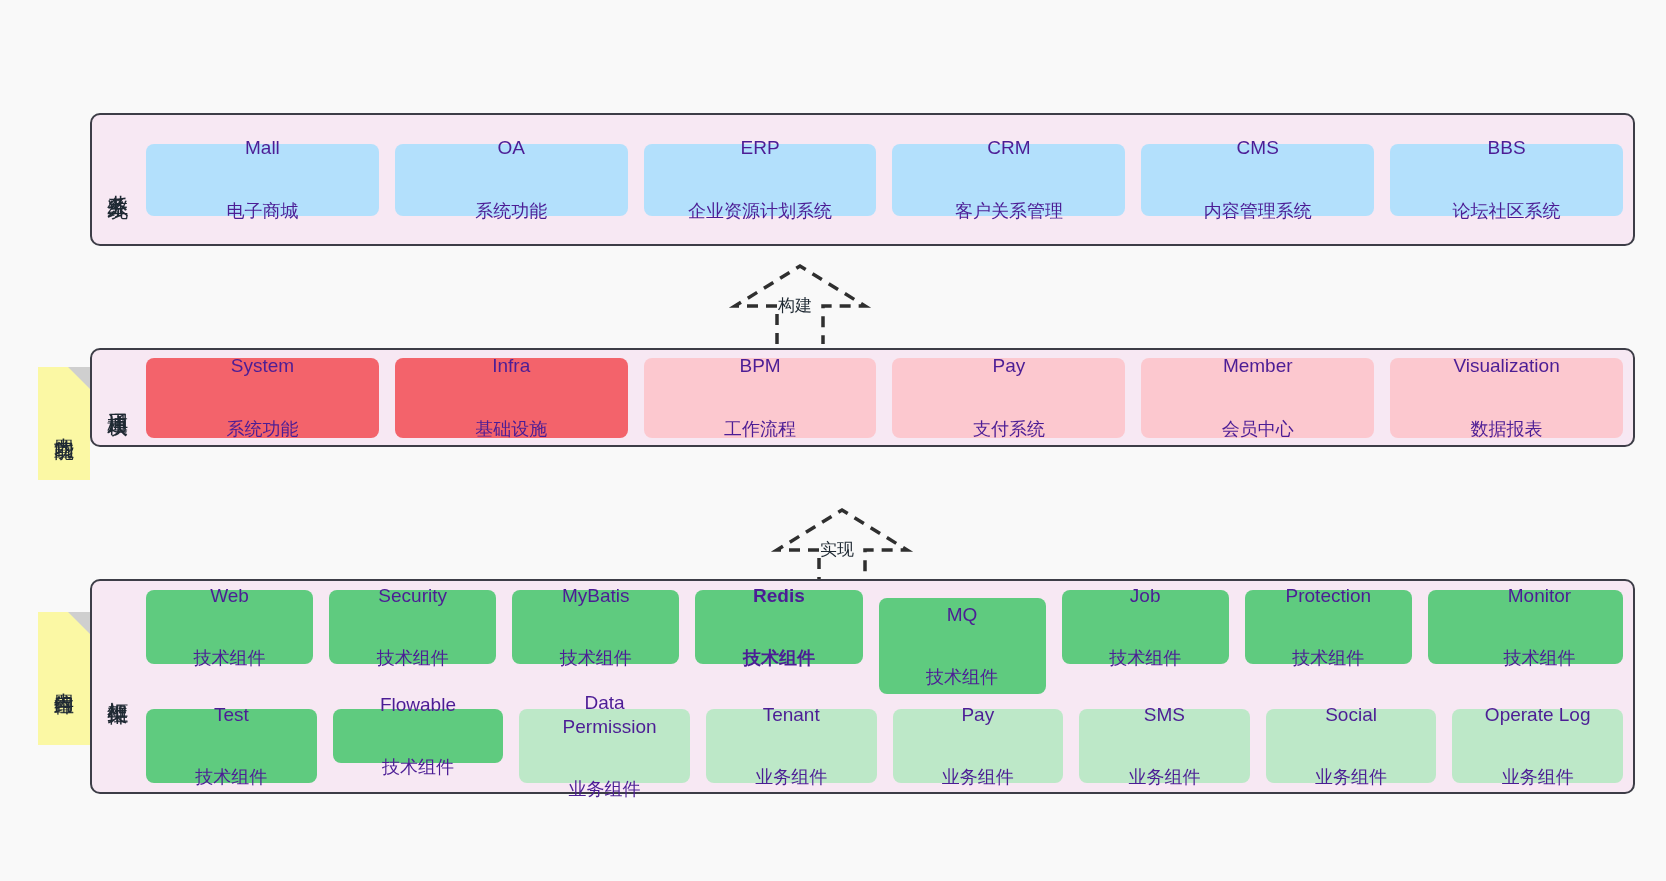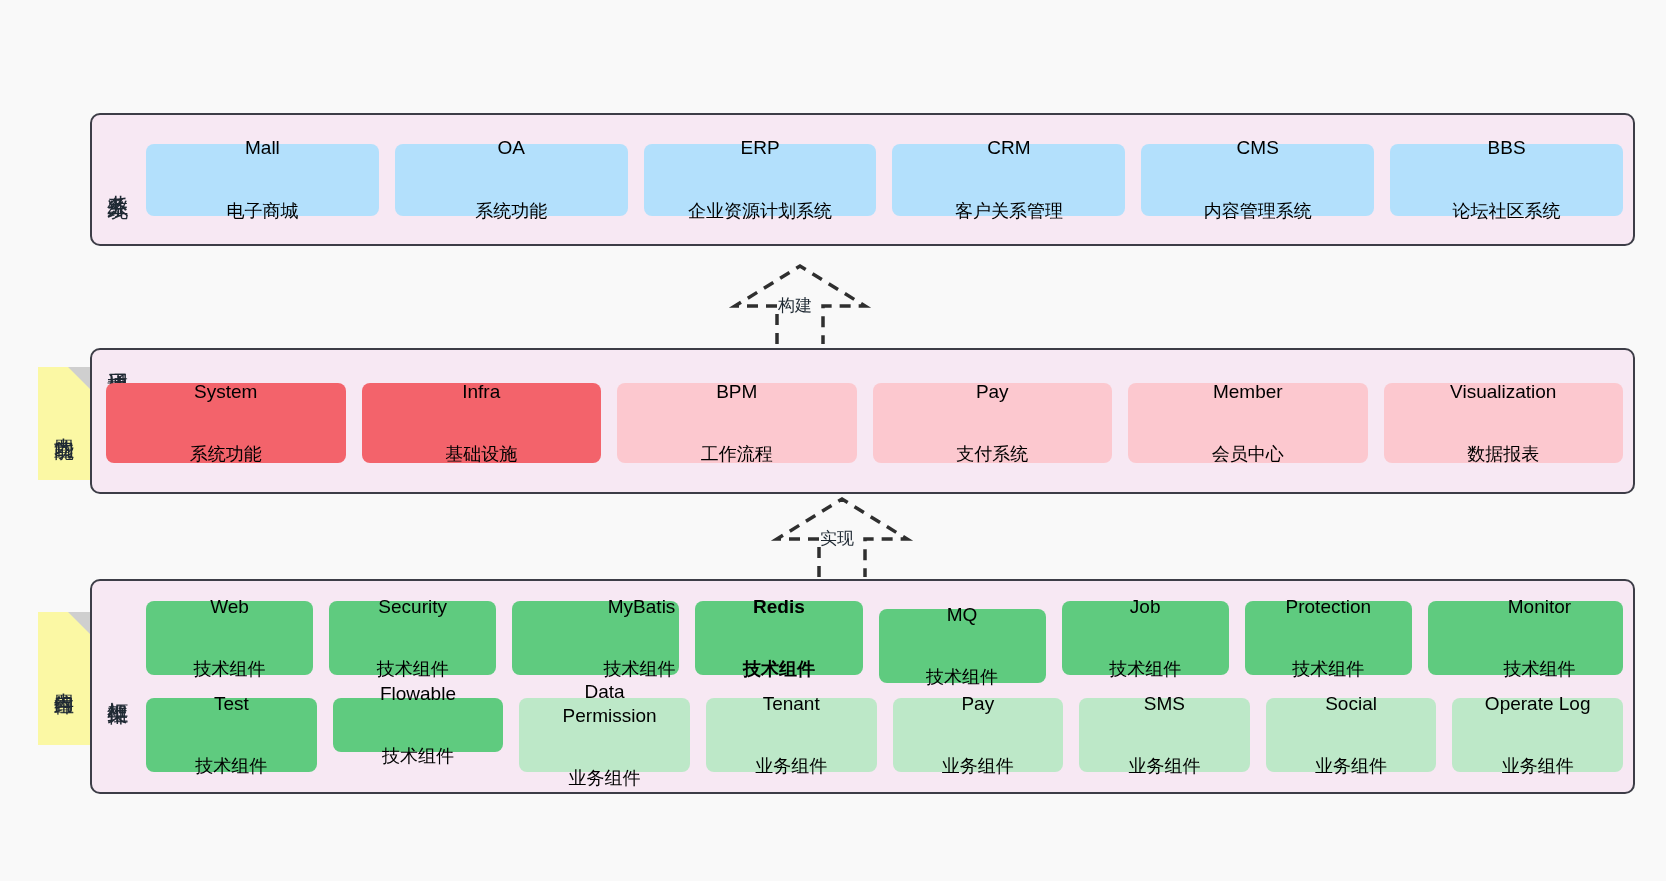--- a/index.html
+++ b/index.html
@@ -60,21 +60,21 @@
   .card {
     flex: 1 1 0;
     border-radius: 8px;
     display: flex;
     flex-direction: column;
     align-items: center;
     justify-content: center;
     text-align: center;
     line-height: 1.22;
     padding: 6px 4px;
-    color: #000000;
+    color: #4c1d95;
     gap: 41px;
   }
   .card .en { font-size: 19px; }
   .card .cn { font-size: 18px; }
 
   .c-blue        { background: #b3e0fc; }
   .c-red         { background: #f3636b; }
   .c-pink        { background: #fcc8cf; }
   .c-green-dark  { background: #5fcb7f; }
   .c-green-light { background: #bde8c8; }
@@ -159,21 +159,21 @@
     <svg width="140" height="82" viewBox="0 0 140 82" fill="none">
       <path d="M 47 82 L 47 44 L 5 44 L 70 4 L 135 44 L 93 44 L 93 82" stroke="#2f2f2f" stroke-width="3.5" fill="none" stroke-dasharray="11 8" stroke-linecap="butt" stroke-linejoin="miter"></path>
     </svg>
     <span class="glabel" style="left:48px; top:32px;">构建</span>
   </div>
 
   <div class="note" style="left:38px; top:367px; height:113px;">
     <span>内置功能</span>
   </div>
 
-  <div class="layer" id="layer-common" style="left:90px; top:348px; width:1545px; height:146px;flex-direction:column;">
+  <div class="layer" id="layer-common" style="left:90px; top:348px; width:1545px; height:99px;">
     <div class="layer-title">通用模块</div>
     <div class="layer-body">
       <div class="row">
         <div class="card c-red" style="height:80px;">
           <span class="en">System</span>
           <span class="cn">系统功能</span>
         </div>
         <div class="card c-red" style="height:80px;">
           <span class="en">Infra</span>
           <span class="cn">基础设施</span>
@@ -191,21 +191,21 @@
           <span class="cn">会员中心</span>
         </div>
         <div class="card c-pink" style="height:80px;">
           <span class="en">Visualization</span>
           <span class="cn">数据报表</span>
         </div>
       </div>
     </div>
   </div>
 
-  <div class="garrow" style="left:772px; top:495px; width:140px; height:82px;">
+  <div class="garrow" style="left:772px; top:506px; width:140px; height:82px;">
     <svg width="140" height="82" viewBox="0 0 140 82" fill="none">
       <path d="M 47 82 L 47 44 L 5 44 L 70 4 L 135 44 L 93 44 L 93 82" stroke="#2f2f2f" stroke-width="3.5" fill="none" stroke-dasharray="11 8" stroke-linecap="butt" stroke-linejoin="miter"></path>
     </svg>
     <span class="glabel" style="left:48px; top:32px;">实现</span>
   </div>
 
   <div class="note" style="left:38px; top:612px; height:133px;">
     <span>内置组件</span>
   </div>
 
@@ -215,29 +215,29 @@
 
       <div class="row">
         <div class="card c-green-dark" style="height:74px;">
           <span class="en">Web</span>
           <span class="cn">技术组件</span>
         </div>
         <div class="card c-green-dark" style="height:74px;">
           <span class="en">Security</span>
           <span class="cn">技术组件</span>
         </div>
-        <div class="card c-green-dark" style="height:74px;align-items:flex-end;">
+        <div class="card c-green-dark" style="height:74px;">
           <span class="en">MyBatis</span>
           <span class="cn">技术组件</span>
         </div>
         <div class="card c-green-dark" style="height:74px;font-weight:bold;">
           <span class="en">Redis</span>
           <span class="cn">技术组件</span>
         </div>
-        <div class="card c-green-dark" style="height:74px;margin-top:8px;">
+        <div class="card c-green-dark" style="height:96px;margin-top:8px;">
           <span class="en">MQ</span>
           <span class="cn">技术组件</span>
         </div>
         <div class="card c-green-dark" style="height:74px;">
           <span class="en">Job</span>
           <span class="cn">技术组件</span>
         </div>
         <div class="card c-green-dark" style="height:74px;">
           <span class="en">Protection</span>
           <span class="cn">技术组件</span>

